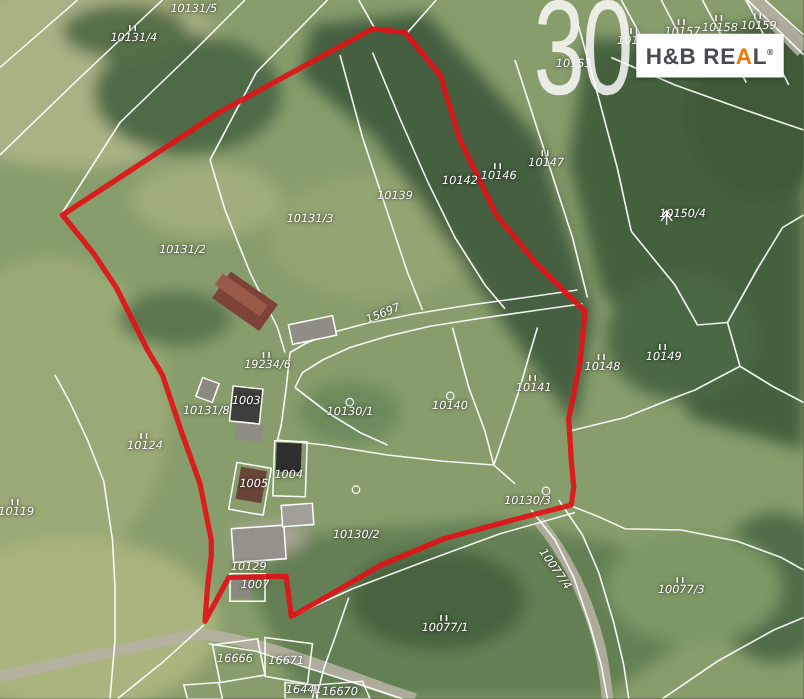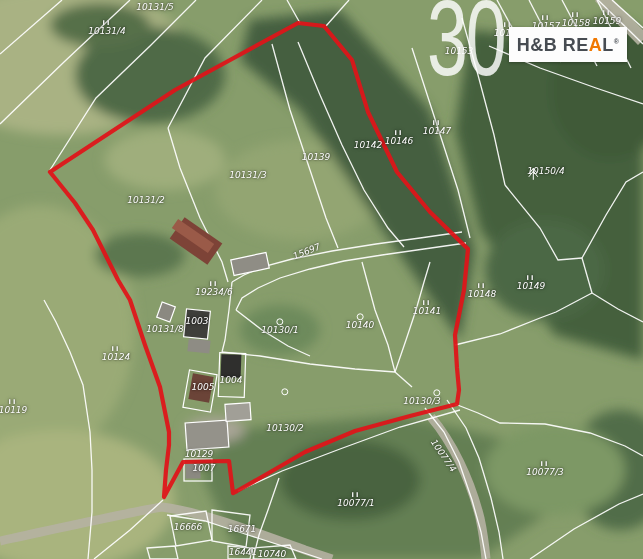--- a/index.html
+++ b/index.html
@@ -260,28 +260,28 @@
         <span class="sym-ii">II</span>
         <span>10077/3</span>
       </div>
       <div class="plabel" style="left: 356px; top: 500px; transform: translate(-50%, -50%) rotate(0deg);">
         <span class="sym-ii">II</span>
         <span>10077/1</span>
       </div>
       <div class="plabel" style="left: 188px; top: 528px; transform: translate(-50%, -50%) rotate(0deg);">
         <span>16666</span>
       </div>
-      <div class="plabel" style="left: 242px; top: 530px; transform: translate(-50%, -50%) rotate(0deg);">
+      <div class="plabel" style="left: 229px; top: 530px; transform: translate(-50%, -50%) rotate(0deg);">
         <span>16671</span>
       </div>
       <div class="plabel" style="left: 243px; top: 553px; transform: translate(-50%, -50%) rotate(0deg);">
         <span>16441</span>
       </div>
       <div class="plabel" style="left: 272px; top: 555px; transform: translate(-50%, -50%) rotate(0deg);">
-        <span>10740</span>
+        <span>16670</span>
       </div>
     </div>
 
   <div class="watermark">30</div>
 
   <div class="logo-box">
     <div class="logo-text"><span>H&amp;B RE</span><span class="accent">A</span><span>L</span><sup>®</sup></div>
   </div>
 
 </div>

